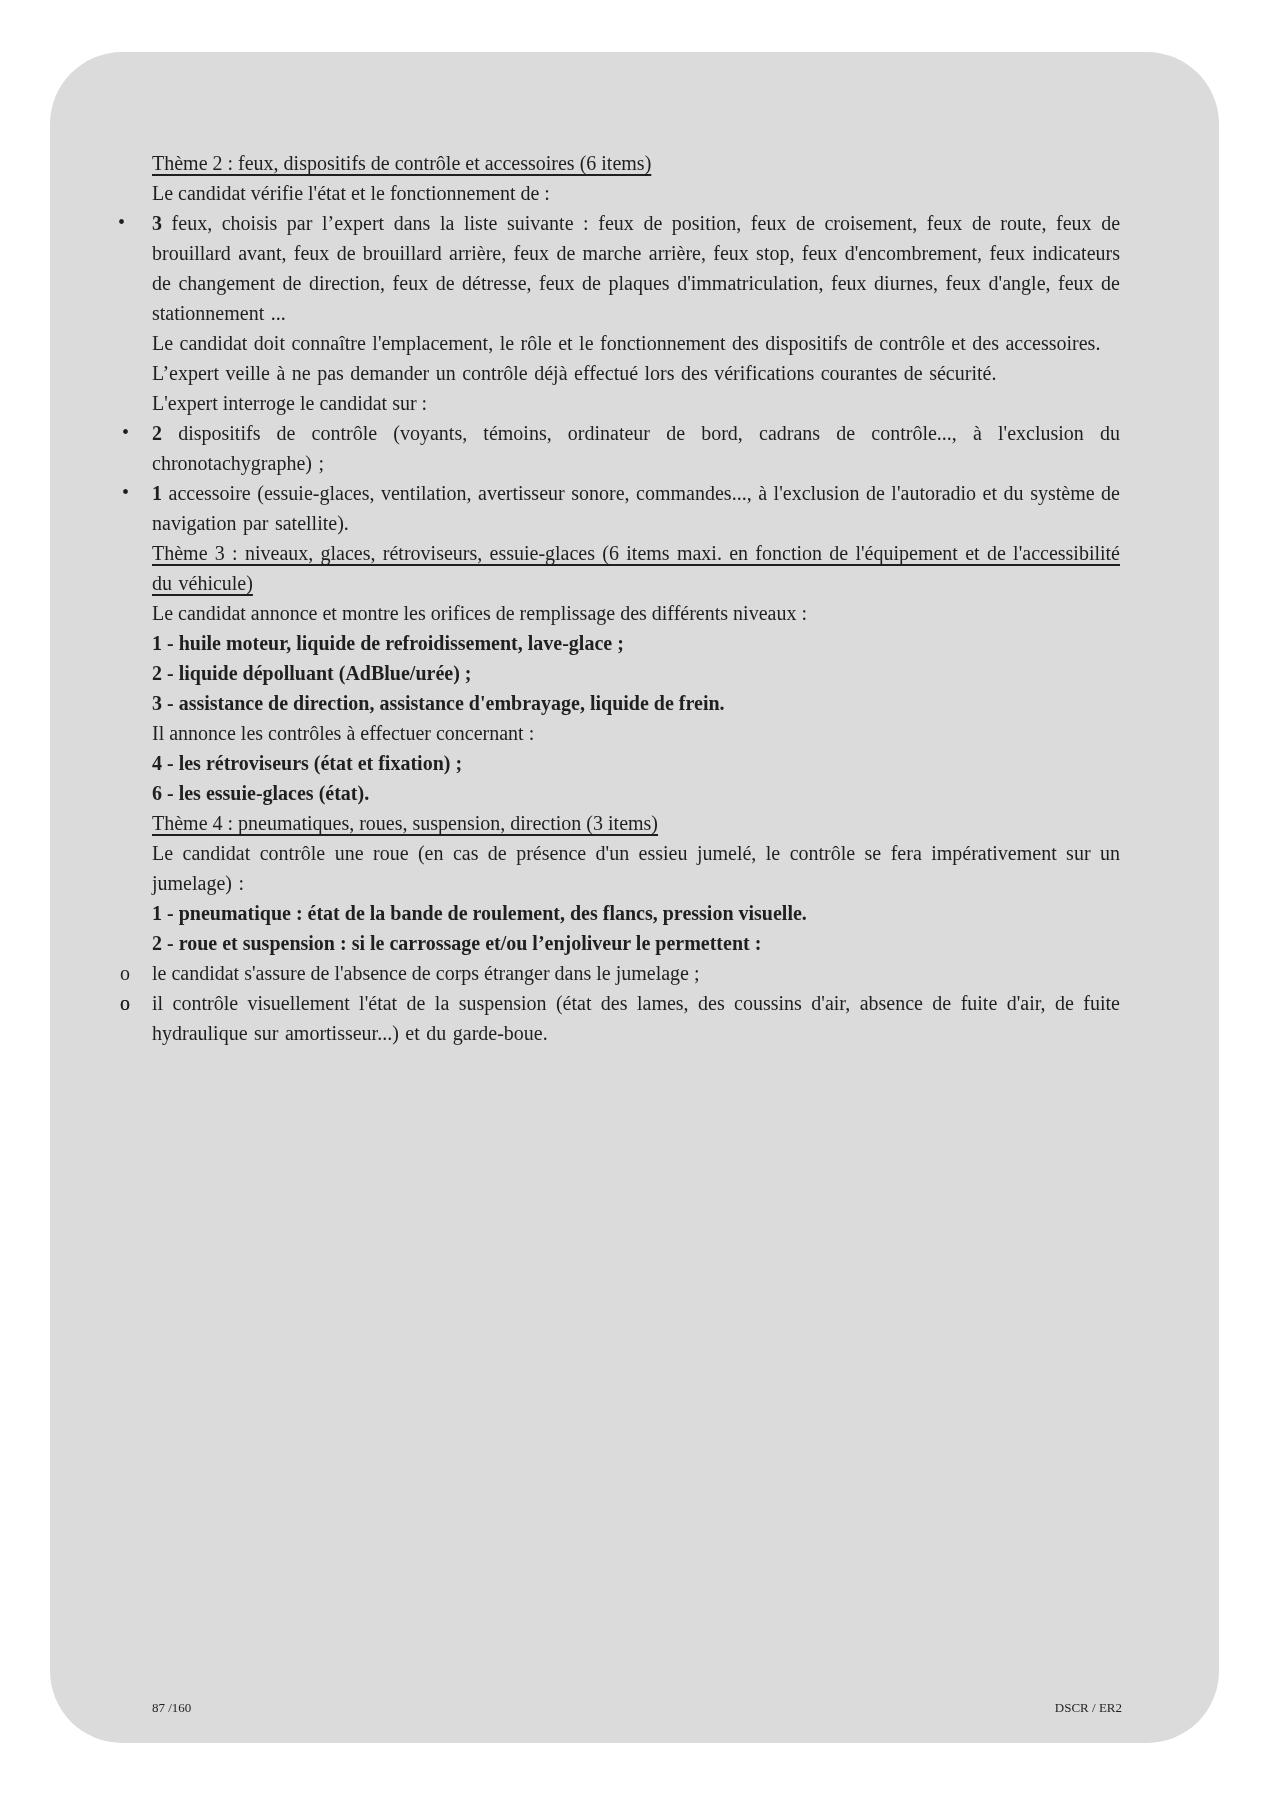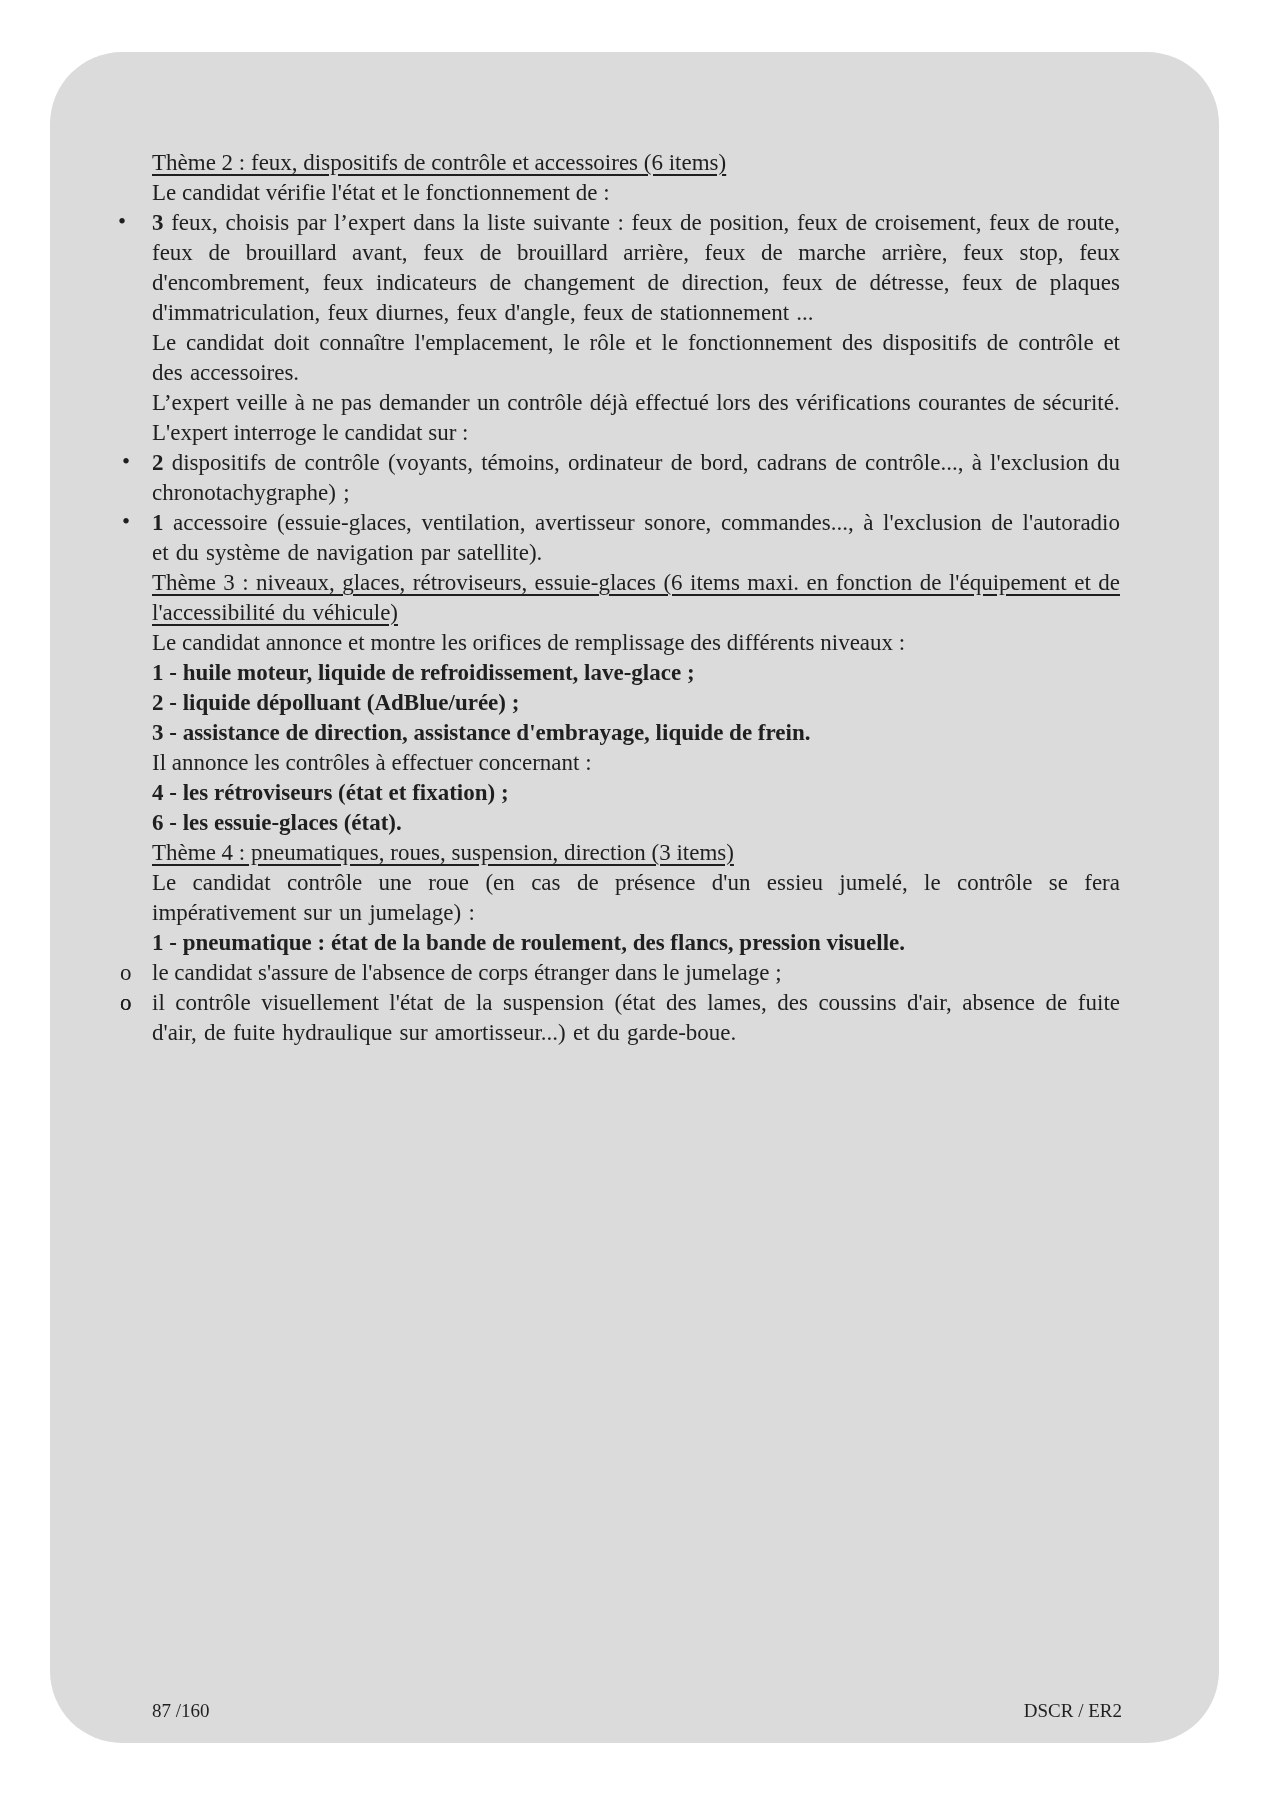--- a/index.html
+++ b/index.html
@@ -21,21 +21,21 @@
     height: 1691px;
     background: #dbdbdb;
     border-radius: 72px;
   }
   .content {
     position: absolute;
     left: 102px;
     top: 96px;
     width: 968px;
     color: #1f1f1f;
-    font-size: 23px;
+    font-size: 20px;
     line-height: 30px;
   }
   .content p, .content div { margin: 0; }
   .head {
     text-decoration: underline;
     text-decoration-thickness: 2px;
     text-underline-offset: 4px;
   }
   .just { text-align: justify; word-spacing: 1.5px; }
   .mt20 { margin-top: 20px; }
@@ -46,21 +46,21 @@
   .li1 { position: relative; margin-left: 75px; }
   .li1 > .mk { position: absolute; left: -34px; top: -1px; }
   .li2 { position: relative; margin-left: 66px; }
   .li2 > .mk { position: absolute; left: -30px; top: -1px; }
   .num { margin-left: 73px; font-weight: bold; }
   .oli { position: relative; margin-left: 108px; }
   .oli > .mk { position: absolute; left: -32px; top: 0; }
   .footer-left, .footer-right {
     position: absolute;
     top: 1648px;
-    font-size: 19px;
+    font-size: 13px;
     color: #1f1f1f;
   }
   .footer-left { left: 102px; }
   .footer-right { right: 97px; }
   b { font-weight: bold; }
 </style>
 </head>
 <body>
 
 <div class="page">
@@ -102,20 +102,21 @@
     <p class="mt25">Il annonce les contrôles à effectuer concernant :</p>
     <p class="num">4 - les rétroviseurs (état et fixation) ;</p>
     <p class="num">6 - les essuie-glaces (état).</p>
 
     <p class="head mt30">Thème 4 : pneumatiques, roues, suspension, direction (3 items)</p>
 
     <p class="just mt25">Le candidat contrôle une roue (en cas de présence d'un essieu jumelé, le contrôle se fera impérativement sur un jumelage) :</p>
 
     <p class="num mt30">1 - pneumatique : état de la bande de roulement, des flancs, pression visuelle.</p>
 
+    <p class="num mt30">2 - roue et suspension : si le carrossage et/ou l’enjoliveur le permettent :</p>
 
     <div class="oli mt30">
       <span class="mk">o</span>
       <span>le candidat s'assure de l'absence de corps étranger dans le jumelage ;</span>
     </div>
     <div class="oli">
       <span class="mk">o</span>
     </div>
     <div class="oli just">
       <span class="mk">o</span>

